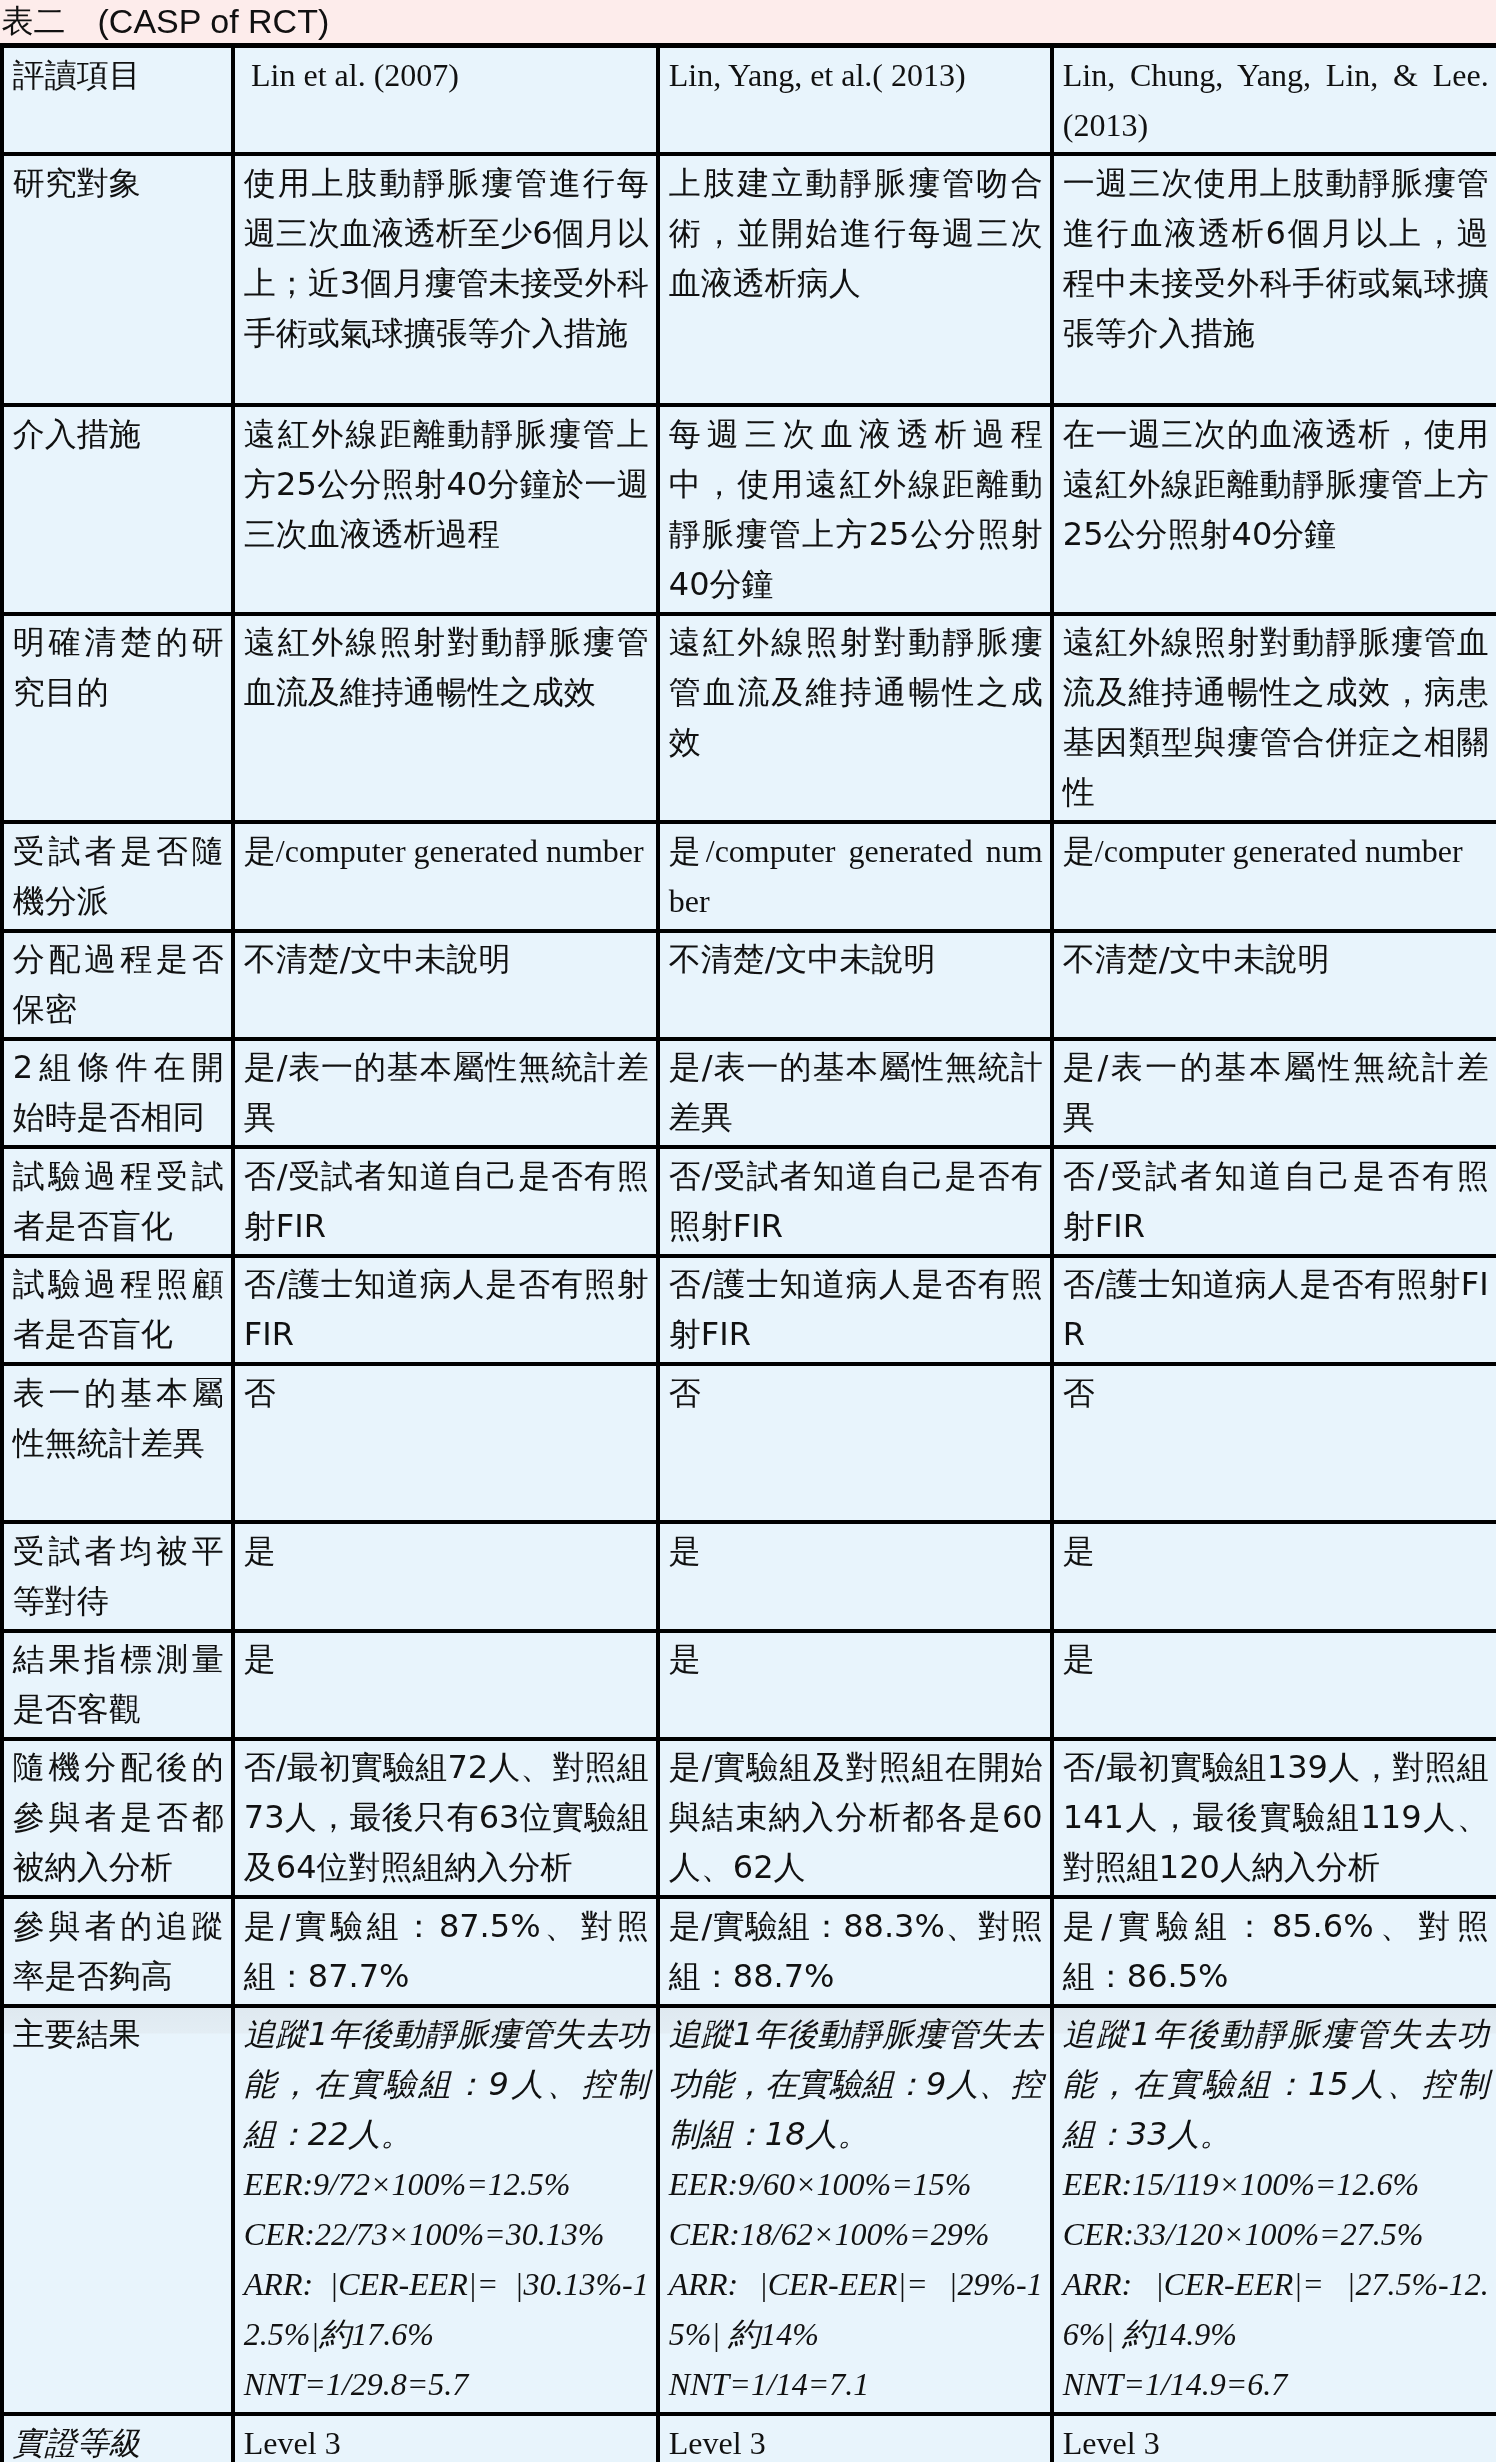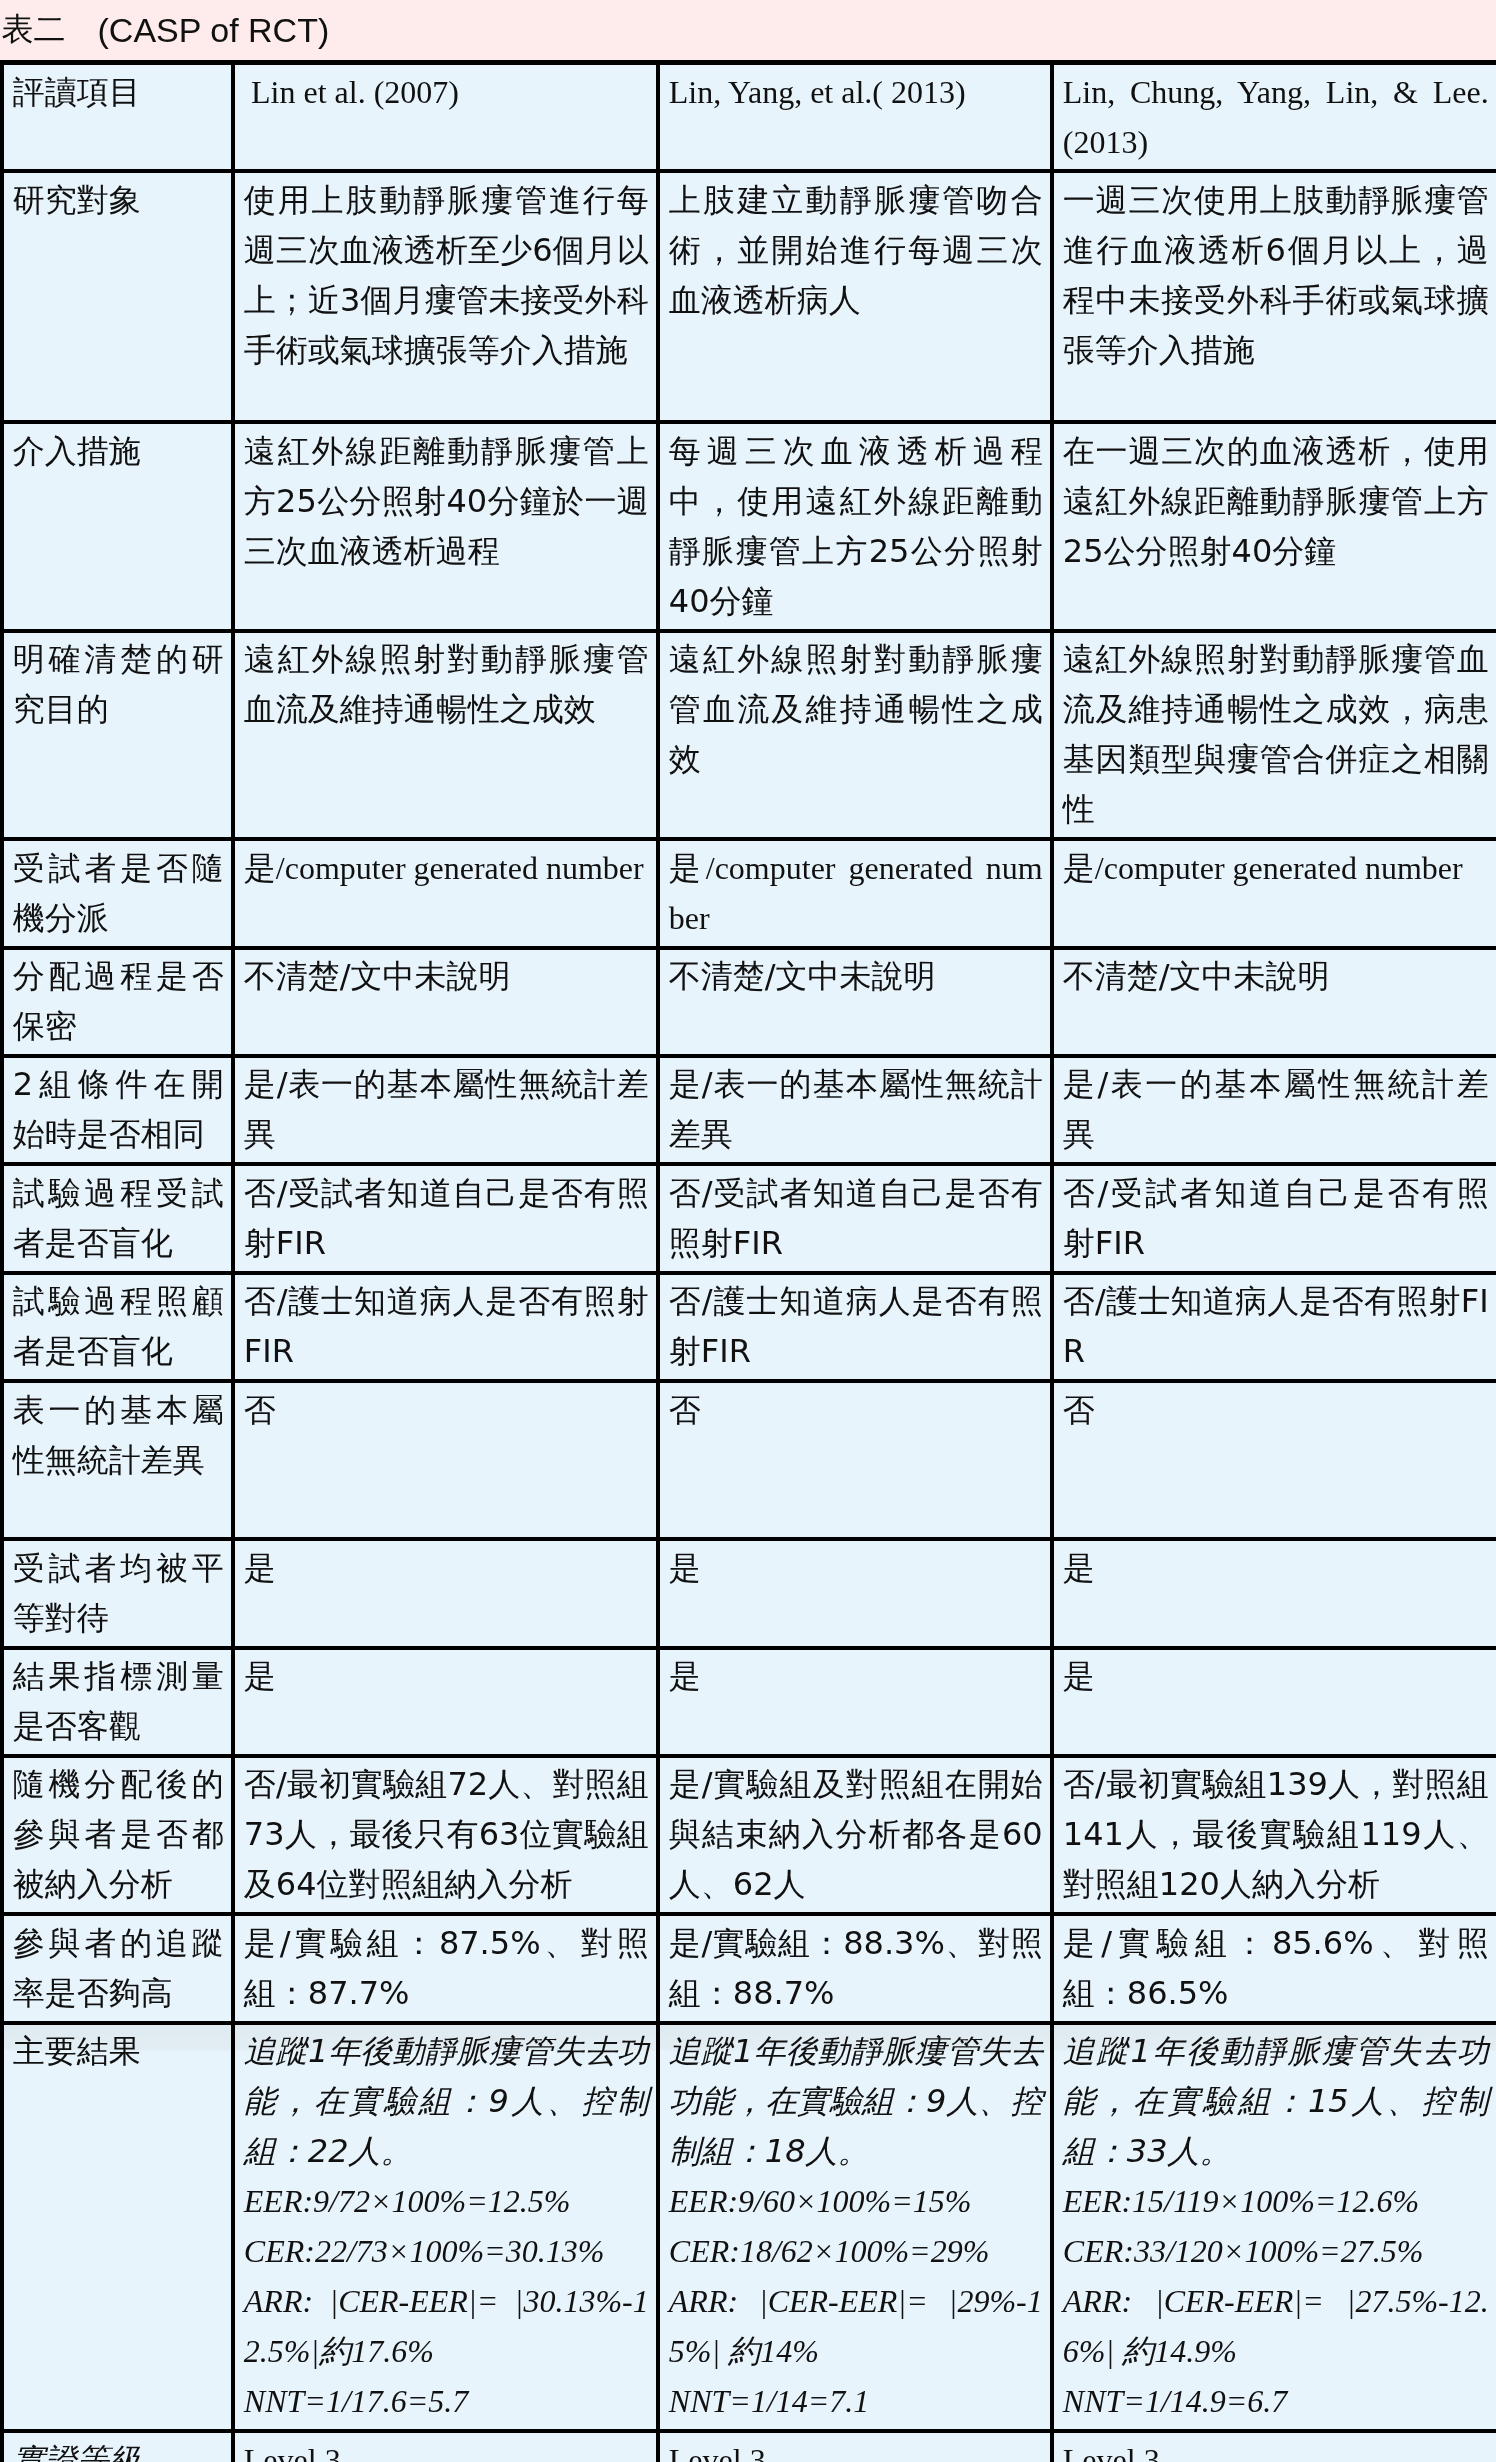--- a/index.html
+++ b/index.html
@@ -5,21 +5,21 @@
   html, body { margin: 0; padding: 0; }
   body {
     width: 1496px;
     height: 2462px;
     background: #e8f4fc;
     font-family: "DejaVu Sans", "Liberation Sans", sans-serif;
     color: #111;
     overflow: hidden;
   }
   .title-bar {
-    height: 60px;
+    height: 43px;
     background: #fdeceb;
     display: flex;
     align-items: center;
     padding-left: 1.5px;
     font-size: 32px;
     letter-spacing: 0px;
     white-space: nowrap;
   }
   .title-bar .num { margin-right: 32px; }
   .title-bar .en { font-family: Liberation Sans, sans-serif; font-size: 34px; }
@@ -151,21 +151,21 @@
       <td>是/實驗組：85.6%、對照組：86.5%</td>
     </tr>
 
     <tr class="results-row" style="height:405px">
       <td>主要結果</td>
       <td>
         <span class="ln">追蹤1年後動靜脈瘻管失去功能，在實驗組：9人、控制組：22人。</span>
         <span class="ln ser">EER:9/72×100%=12.5%</span>
         <span class="ln ser">CER:22/73×100%=30.13%</span>
         <span class="ln ser">ARR: |CER-EER|= |30.13%-12.5%|約17.6%</span>
-        <span class="ln ser">NNT=1/17.6=5.7</span>
+        <span class="ln ser">NNT=1/29.8=5.7</span>
       </td>
       <td>
         <span class="ln">追蹤1年後動靜脈瘻管失去功能，在實驗組：9人、控制組：18人。</span>
         <span class="ln ser">EER:9/60×100%=15%</span>
         <span class="ln ser">CER:18/62×100%=29%</span>
         <span class="ln ser">ARR: |CER-EER|= |29%-15%| 約14%</span>
         <span class="ln ser">NNT=1/14=7.1</span>
       </td>
       <td>
         <span class="ln">追蹤1年後動靜脈瘻管失去功能，在實驗組：15人、控制組：33人。</span>

